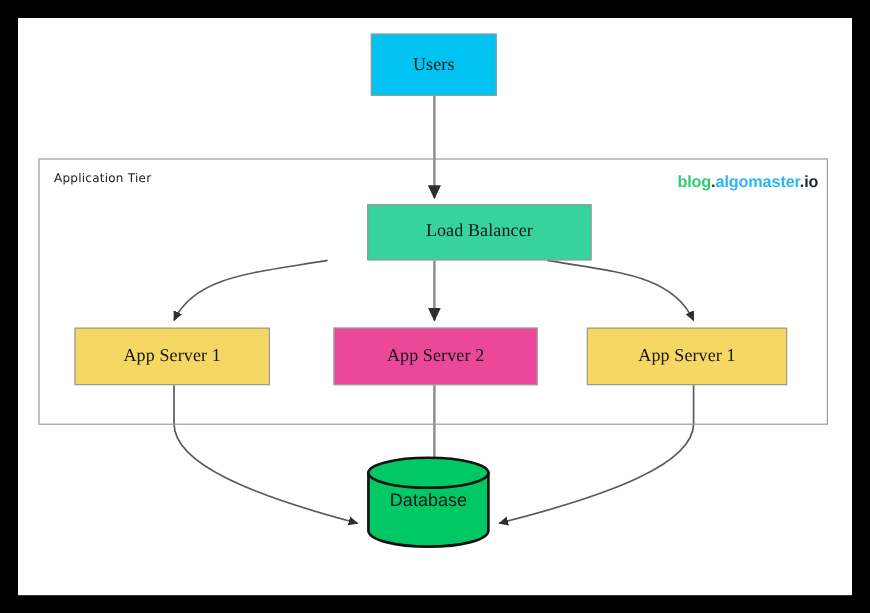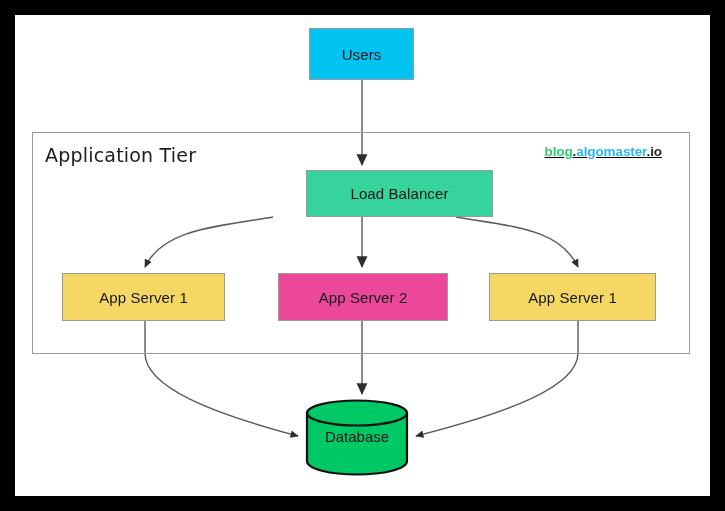--- a/index.html
+++ b/index.html
@@ -41,48 +41,48 @@
     position: absolute;
     box-sizing: border-box;
     display: flex;
     align-items: center;
     justify-content: center;
     border: 1.5px solid #9a9a9a;
     color: #14161a;
     font-size: 15px;
     letter-spacing: 0.1px;
     white-space: nowrap;
+    font-family: Liberation Serif, serif;
   }
   #grp-app-tier {
     position: absolute;
     left: 17px;
     top: 117px;
     width: 658px;
     height: 222px;
     border: 1.5px solid #9a9a9a;
     background: transparent;
     box-sizing: border-box;
   }
   #grp-app-tier-label {
     position: absolute;
     left: 30px;
     top: 129px;
     font-family: "DejaVu Sans", sans-serif;
-    font-size: 19px;
+    font-size: 10px;
     color: #1a1c20;
     letter-spacing: 0.2px;
   }
   #watermark {
     position: absolute;
-    right: 48px;
+    right: 28px;
     top: 129px;
     font-size: 13.5px;
     font-weight: bold;
     letter-spacing: -0.1px;
-    text-decoration: underline;
   }
   #watermark .wm-blog { color: #2fcc71; }
   #watermark .wm-dot1 { color: #1e2430; }
   #watermark .wm-algo { color: #2bb6f5; }
   #watermark .wm-io  { color: #1e2430; }
 
   #node-users {
     left: 294px; top: 13px; width: 105px; height: 52px;
     background: #00c3f2;
   }
@@ -99,21 +99,21 @@
     left: 263px; top: 258px; width: 170px; height: 48px;
     background: #ec4899;
   }
   #node-app-server-3 {
     left: 474px; top: 258px; width: 167px; height: 48px;
     background: #f5d863;
   }
   #node-database {
     position: absolute;
     left: 290px;
-    top: 383px;
+    top: 364px;
     width: 96px;
     height: 78px;
   }
   #node-database .db-label {
     position: absolute;
     left: 0;
     top: 30px;
     width: 104px;
     text-align: center;
     font-size: 15px;

